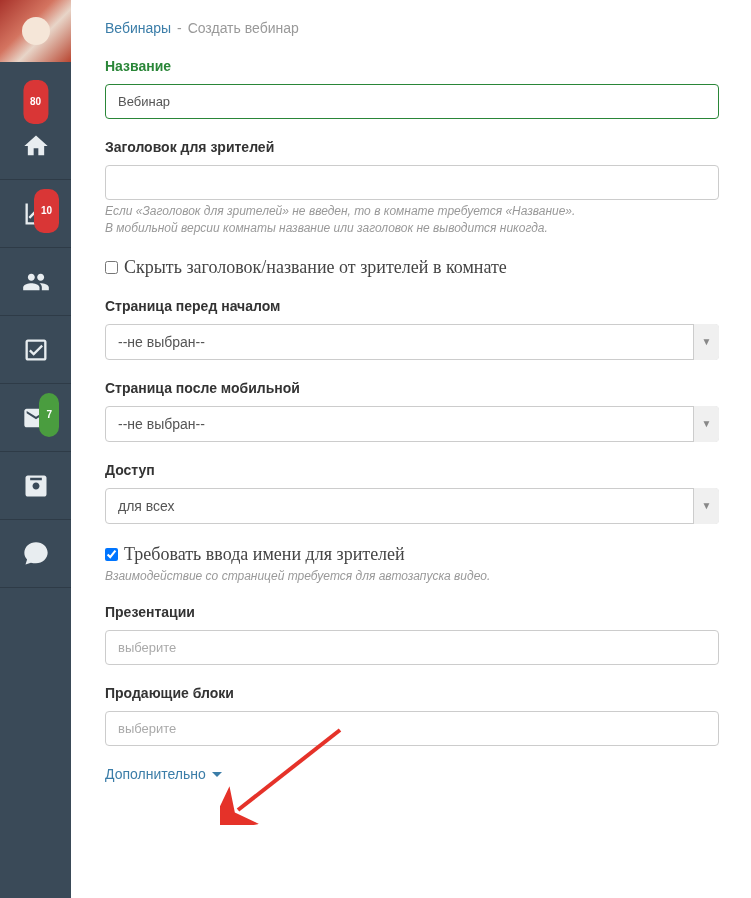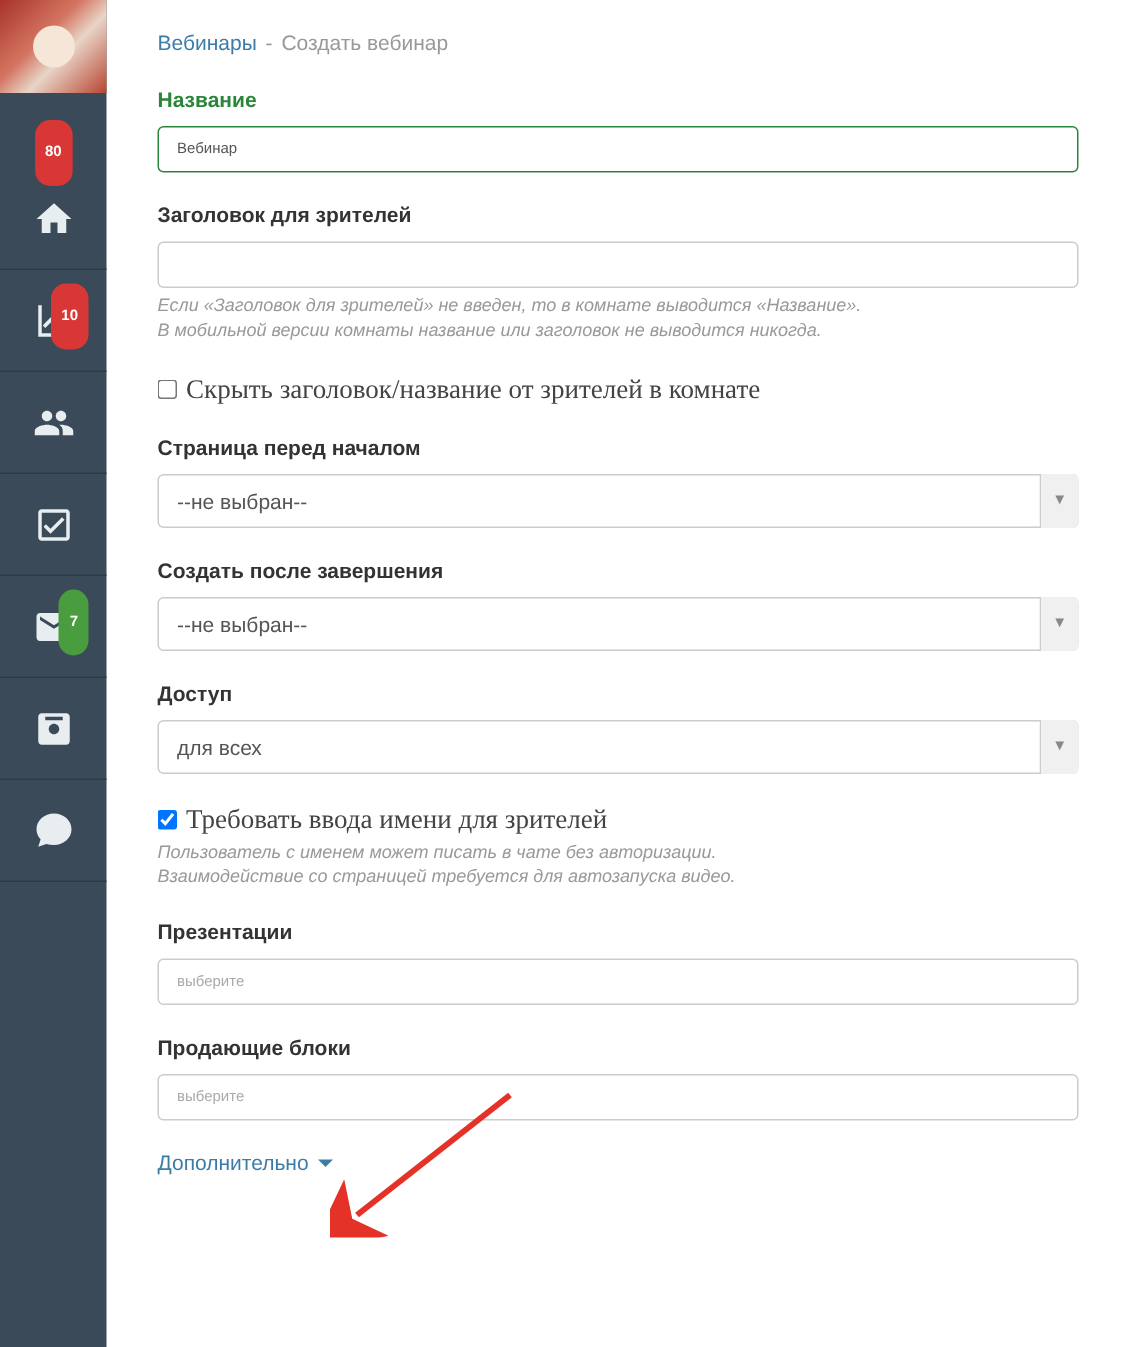--- a/index.html
+++ b/index.html
@@ -138,21 +138,21 @@
     }
     .radio-label {
       font-size: 14px;
       color: #333;
     }
     .text-input {
       width: 100%;
       border: 1px solid #ccc;
       border-radius: 4px;
       padding: 9px 12px;
-      font-size: 10px;
+      font-size: 13px;
       color: #555;
     }
     .text-input.green-border {
       border: 1px solid #2a8638;
     }
     .text-input::placeholder {
       color: #aaa;
     }
     .hint-text {
       font-size: 12px;
@@ -307,63 +307,62 @@
 
   <div class="form-section">
     <span class="section-label green">Название</span>
     <input type="text" class="text-input green-border" value="Вебинар" style="">
   </div>
 
   <div class="form-section">
     <span class="section-label">Заголовок для зрителей</span>
     <input type="text" class="text-input" style="">
     <div class="hint-text">
-      <div>Если «Заголовок для зрителей» не введен, то в комнате выводится «Название».</div>
+      <div>Если «Заголовок для зрителей» не введен, то в комнате требуется «Название».</div>
       <div>В мобильной версии комнаты название или заголовок не выводится никогда.</div>
     </div>
   </div>
 
   <div class="form-section">
     <label class="checkbox-row">
       <input type="checkbox" style="">
       <span class="checkbox-label">Скрыть заголовок/название от зрителей в комнате</span>
     </label>
   </div>
 
   <div class="form-section">
     <span class="section-label">Страница перед началом</span>
     <div class="select-wrap">
       <div class="select-box">--не выбран--</div>
       <div class="select-arrow">▼</div>
     </div>
   </div>
 
   <div class="form-section">
-    <span class="section-label">Создать после завершения</span>
+    <span class="section-label">Страница после мобильной</span>
     <div class="select-wrap">
       <div class="select-box">--не выбран--</div>
       <div class="select-arrow">▼</div>
     </div>
   </div>
 
   <div class="form-section">
     <span class="section-label">Доступ</span>
     <div class="select-wrap">
       <div class="select-box">для всех</div>
       <div class="select-arrow">▼</div>
     </div>
   </div>
 
   <div class="form-section">
     <label class="checkbox-row">
       <input type="checkbox" checked="" style="">
       <span class="checkbox-label">Требовать ввода имени для зрителей</span>
     </label>
     <div class="hint-text">
-      <div>Пользователь с именем может писать в чате без авторизации.</div>
       <div>Взаимодействие со страницей требуется для автозапуска видео.</div>
     </div>
   </div>
 
   <div class="form-section">
     <span class="section-label">Презентации</span>
     <input type="text" class="text-input" placeholder="выберите" style="">
   </div>
 
   <div class="form-section">

